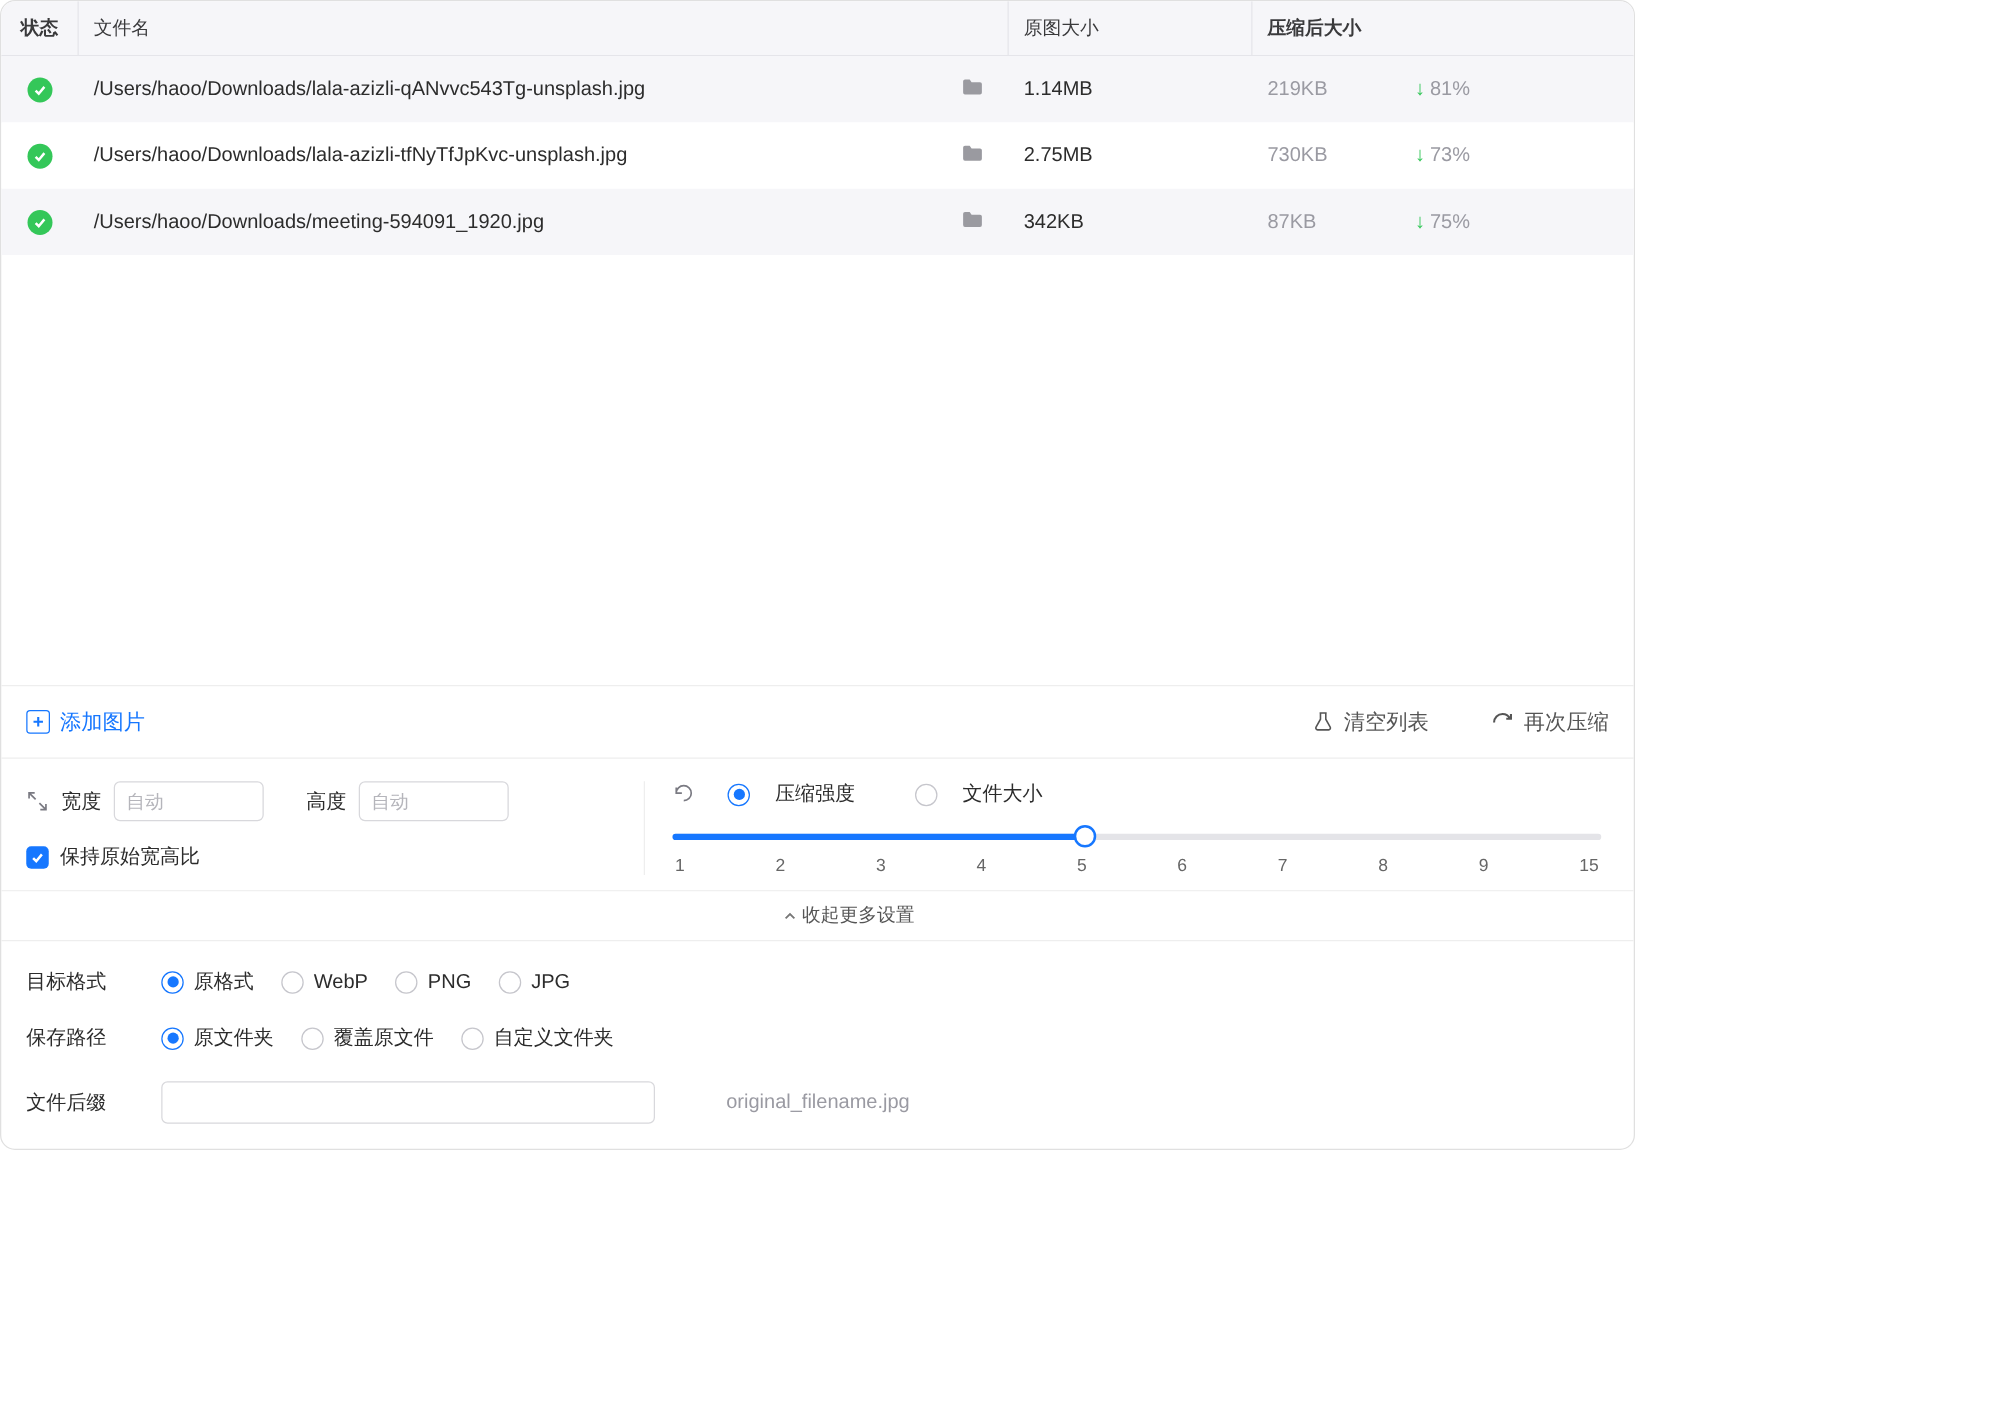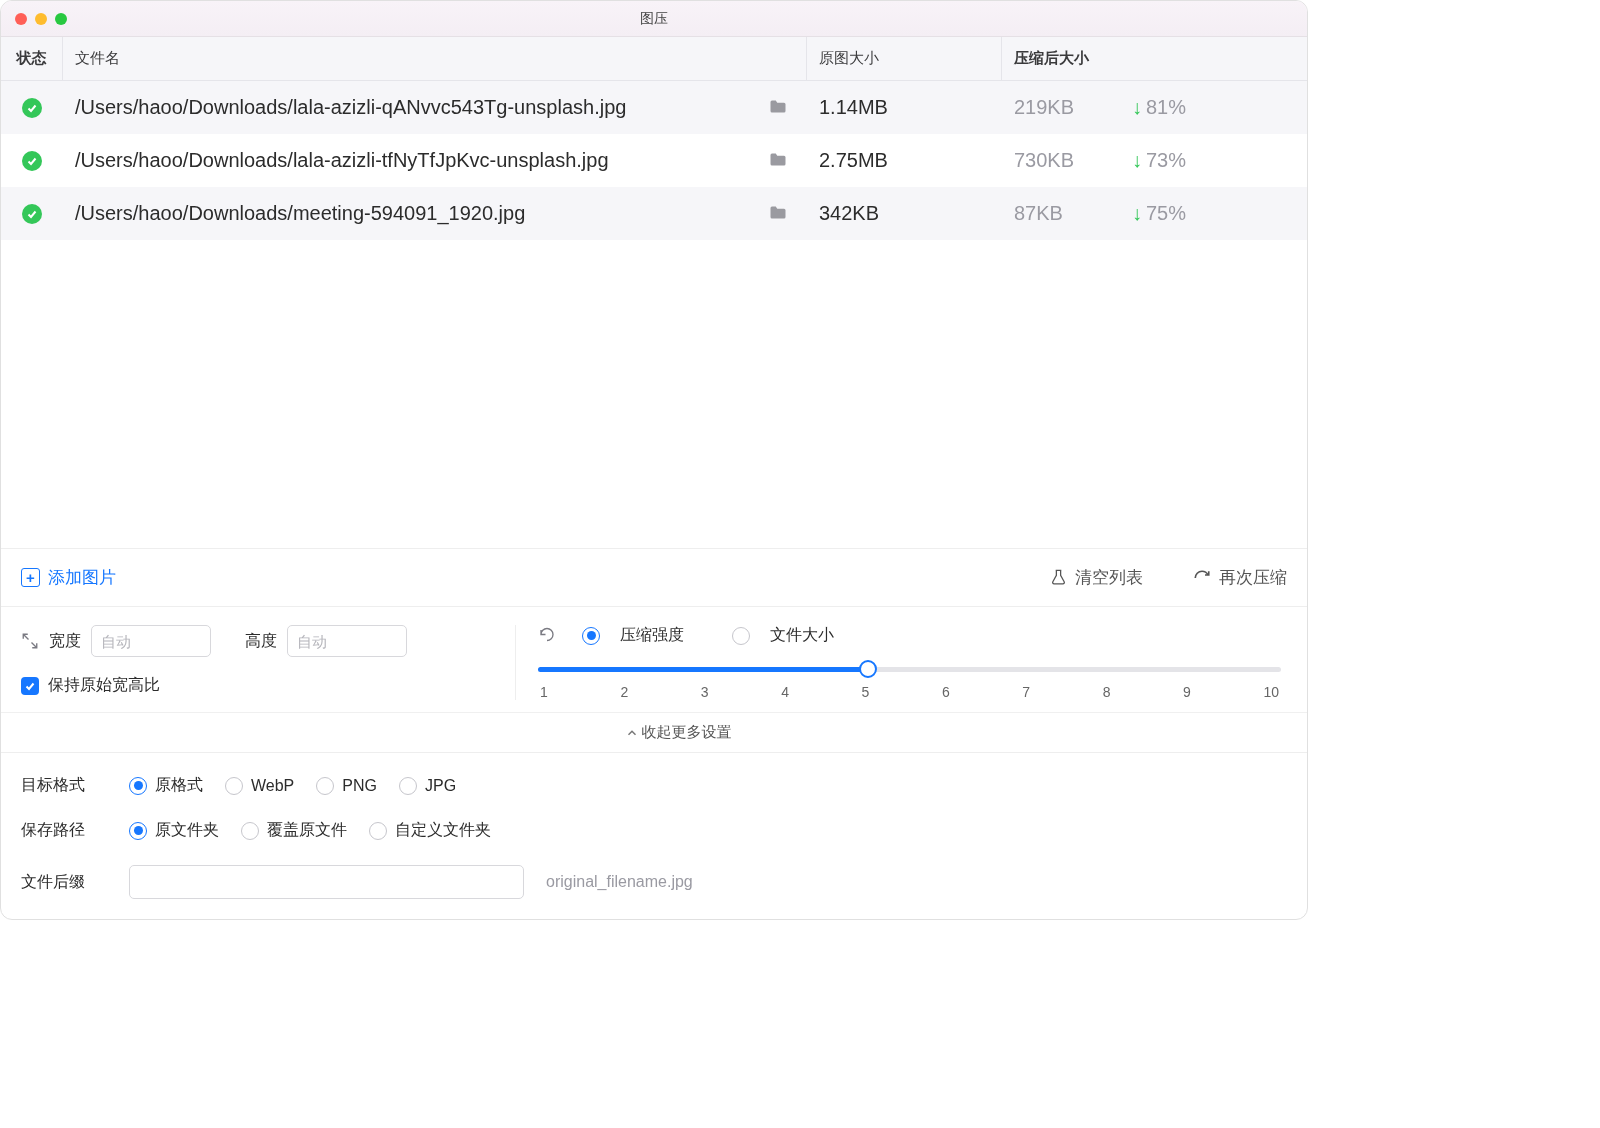--- a/index.html
+++ b/index.html
@@ -26,21 +26,21 @@
 .titlebar .title { position:absolute; left:0; right:0; text-align:center; font-size:14px; color:#444; font-weight:500;}
 .header-row {
   display:flex; height:44px; background:#f6f6f9; border-bottom:1px solid #e5e5ea;
   align-items:center; font-size:15px; color:#3a3a3c;
 }
 .col-status{width:62px; text-align:center; border-right:1px solid #e5e5ea; height:100%; display:flex;align-items:center;justify-content:center;font-weight:bold;}
 .col-name{flex:1; padding-left:12px; border-right:1px solid #e5e5ea; height:100%; display:flex;align-items:center;}
 .col-orig{width:195px; padding-left:12px; border-right:1px solid #e5e5ea; height:100%; display:flex;align-items:center;}
 .col-comp{width:305px; padding-left:12px; height:100%; display:flex;align-items:center;font-weight:bold;}
 .list { flex:0 0 auto; }
-.row { display:flex; height:53px; align-items:center; font-size:20px;}
+.row { display:flex; height:53px; align-items:center; font-size:16px;}
 .row:nth-child(odd){background:#f6f6f9;}
 .row:nth-child(even){background:#fff;}
 .r-status{width:62px;display:flex;justify-content:center;}
 .check{width:20px;height:20px;border-radius:50%;background:#34c759;display:flex;align-items:center;justify-content:center;}
 .check svg{width:12px;height:12px;}
 .r-name{flex:1;padding-left:12px;color:#2c2c2c;display:flex;align-items:center;gap:10px;}
 .r-name .fn{flex:1;}
 .folder-ico{color:#9a9aa0;margin-right:20px;}
 .r-orig{width:195px;padding-left:12px;color:#2c2c2c;}
 .r-comp{width:305px;padding-left:12px;display:flex;align-items:center;gap:48px;}
@@ -75,34 +75,26 @@
 .track{position:absolute;left:0;right:0;height:5px;border-radius:3px;background:#e4e4e8;}
 .fill{position:absolute;left:0;height:5px;border-radius:3px;background:#1677ff;width:44.4%;}
 .thumb{position:absolute;width:18px;height:18px;border-radius:50%;background:#fff;border:2.5px solid #1677ff;left:44.4%;transform:translateX(-50%);}
 .ticks{display:flex;justify-content:space-between;font-size:14px;color:#666;padding:0 2px;}
 .collapse-bar{height:40px;border-top:1px solid #f0f0f0;display:flex;align-items:center;justify-content:center;gap:3px;color:#555;font-size:15px;cursor:pointer;padding-left:48px;}
 .bottom-set{border-top:1px solid #eee;padding:22px 20px 20px;display:flex;flex-direction:column;gap:24px;}
 .opt-row{display:flex;align-items:center;gap:22px;}
 .opt-label{width:86px;font-size:16px;color:#2c2c2c;}
 .radio-opt{display:flex;align-items:center;gap:8px;font-size:16px;color:#2c2c2c;cursor:pointer;}
 .suffix-inp{width:395px;height:34px;border:1px solid #d8d8dc;border-radius:5px;padding:0 9px;}
-.hint{color:#9a9aa2;font-size:16px;}
+.hint{color:#9a9aa2;font-size:16px;margin-left:35px;}
 </style>
 </head>
 <body>
 
 <div class="window">
-  <div class="titlebar">
-    <div class="traffic">
-      <div class="tl r"></div>
-      <div class="tl y"></div>
-      <div class="tl g"></div>
-    </div>
-    <div class="title">图压</div>
-  </div>
 
   <div class="header-row">
     <div class="col-status">状态</div>
     <div class="col-name">文件名</div>
     <div class="col-orig">原图大小</div>
     <div class="col-comp">压缩后大小</div>
   </div>
 
   <div class="list">
     <div class="row">
@@ -241,21 +233,21 @@
         <div class="ticks">
           <span>1</span>
           <span>2</span>
           <span>3</span>
           <span>4</span>
           <span>5</span>
           <span>6</span>
           <span>7</span>
           <span>8</span>
           <span>9</span>
-          <span>10</span>
+          <span>15</span>
         </div>
       </div>
     </div>
   </div>
 
   <div class="collapse-bar">
     <svg width="14" height="14" viewBox="0 0 24 24" fill="none" stroke="#777" stroke-width="2.5">
         <polyline points="6,15 12,9 18,15"></polyline>
       </svg>
     <span>收起更多设置</span>

